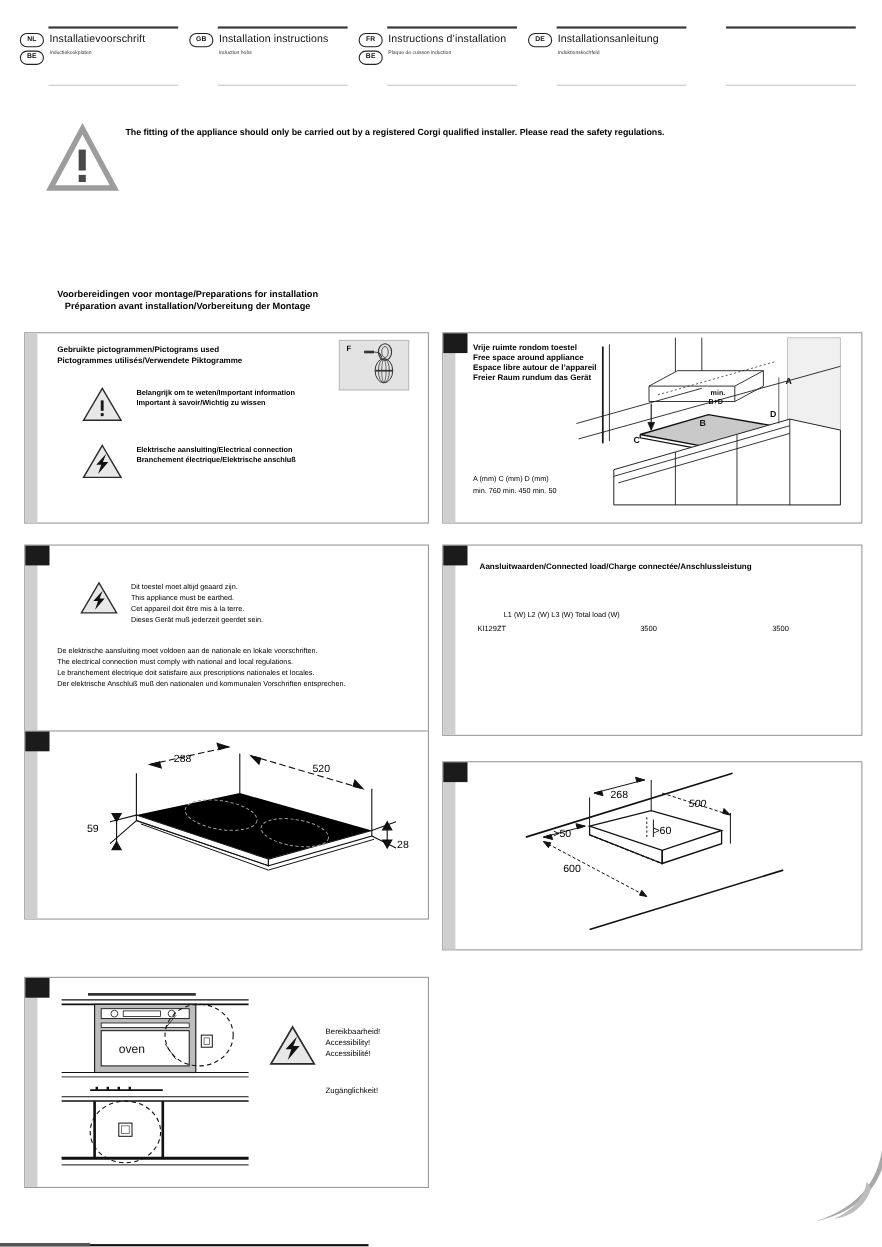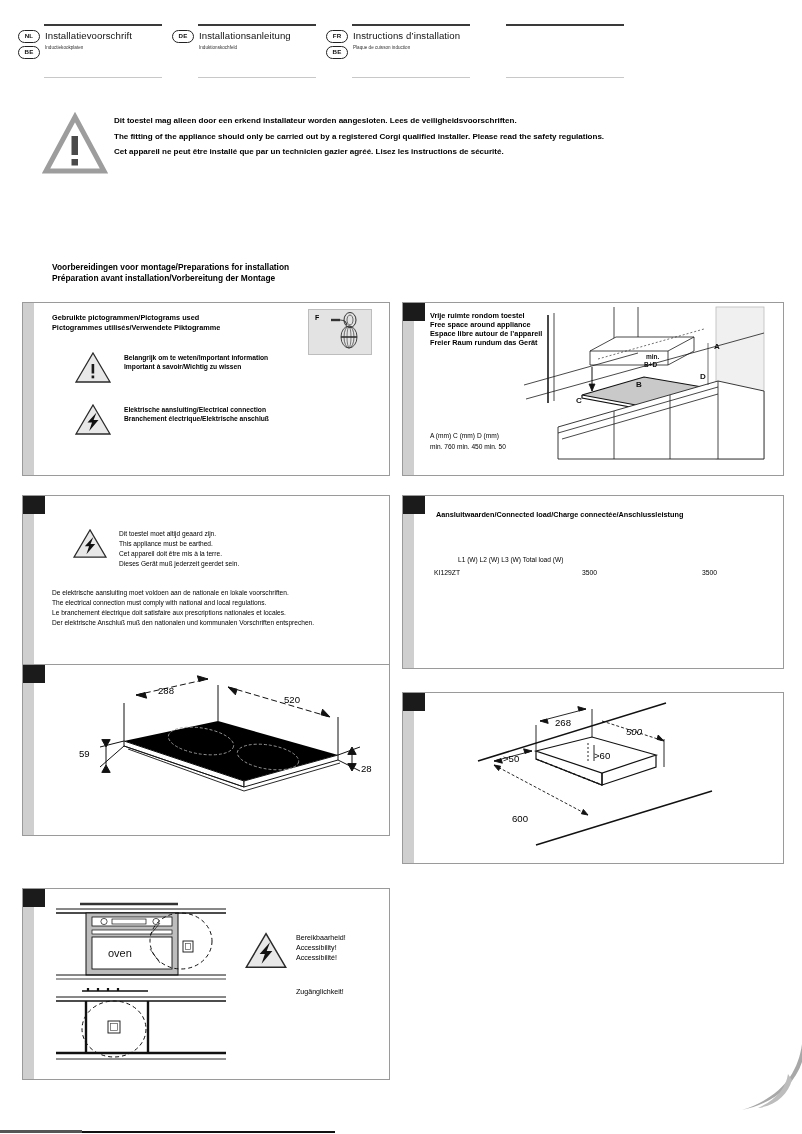--- a/index.html
+++ b/index.html
@@ -29,21 +29,21 @@
   .hcol .t1{position:absolute;left:27px;top:6px;font-size:9.6px;letter-spacing:.1px;color:#111;white-space:nowrap;}
   .hcol .t2{position:absolute;left:27px;top:21px;font-size:4.6px;color:#333;white-space:nowrap;}
 
   
   .warnwrap{position:absolute;left:44px;top:112px;width:716px;height:72px;}
   .warn-tri{position:absolute;left:0;top:2px;width:62px;height:60px;}
   .warn-lines{position:absolute;left:70px;top:1px;width:646px;}
   .warn-lines div{font-size:8.05px;font-weight:bold;line-height:15.6px;white-space:nowrap;letter-spacing:-0.02px;}
 
   
-  .sectitle{position:absolute;left:52px;top:262px;}
+  .sectitle{position:absolute;left:52px;top:262px;text-align:center;}
   .sectitle div{font-size:8.4px;font-weight:bold;line-height:11.4px;}
 
   
   .panel{position:absolute;border:1px solid #9a9a9a;background:#fff;}
   .panel .gbar{position:absolute;left:0;top:0;width:11px;height:100%;background:#cfcfcf;}
   .panel .blk{position:absolute;left:0;top:0;width:22px;height:18px;background:#1b1b1b;}
   .panel .inner{position:absolute;left:11px;top:0;right:0;bottom:0;}
 
   .ptitle{position:absolute;font-size:7.3px;font-weight:bold;line-height:9.6px;white-space:nowrap;}
   .picrow{position:absolute;}
@@ -78,59 +78,66 @@
       <div class="rule-top"></div>
       <div class="badges">
         <div class="badge">NL</div>
         <div class="badge">BE</div>
       </div>
       <div class="t1">Installatievoorschrift</div>
       <div class="t2">Inductiekookplaten</div>
       <div class="rule-bot"></div>
     </div>
 
-
     <div class="hcol">
       <div class="rule-top"></div>
       <div class="badges">
-        <div class="badge">DE</div>
-      </div>
-      <div class="t1">Installationsanleitung</div>
-      <div class="t2">Induktionskochfeld</div>
+        <div class="badge">GB</div>
+      </div>
+      <div class="t1">Installation instructions</div>
+      <div class="t2">Induction hobs</div>
       <div class="rule-bot"></div>
     </div>
 
     <div class="hcol">
       <div class="rule-top"></div>
       <div class="badges">
         <div class="badge">FR</div>
         <div class="badge">BE</div>
       </div>
       <div class="t1">Instructions d’installation</div>
       <div class="t2">Plaque de cuisson induction</div>
+      <div class="rule-bot"></div>
+    </div>
+
+    <div class="hcol">
+      <div class="rule-top"></div>
+      <div class="badges">
+        <div class="badge">DE</div>
+      </div>
+      <div class="t1">Installationsanleitung</div>
+      <div class="t2">Induktionskochfeld</div>
       <div class="rule-bot"></div>
     </div>
 
     <div class="hcol">
       <div class="rule-top"></div>
       <div class="rule-bot"></div>
     </div>
 
   </div>
 
   <div class="warnwrap">
     <svg class="warn-tri" viewBox="0 0 62 60">
       <path d="M31 3 L60 57 L2 57 Z" fill="none" stroke="#9d9d9d" stroke-width="5" stroke-linejoin="miter"></path>
       <rect x="27.5" y="22" width="6.5" height="19" fill="#4a4a4a"></rect>
       <rect x="27.5" y="45" width="6.5" height="6.5" fill="#4a4a4a"></rect>
     </svg>
     <div class="warn-lines">
-      <div>Dit toestel mag alleen door een erkend installateur worden aangesloten. Lees de veiligheidsvoorschriften.</div>
       <div>The fitting of the appliance should only be carried out by a registered Corgi qualified installer. Please read the safety regulations.</div>
-      <div>Cet appareil ne peut être installé que par un technicien gazier agréé. Lisez les instructions de sécurité.</div>
     </div>
   </div>
 
   <div class="sectitle">
     <div>Voorbereidingen voor montage/Preparations for installation</div>
     <div>Préparation avant installation/Vorbereitung der Montage</div>
   </div>
 
   <div class="panel" style="left:22px;top:302px;width:366px;height:172px;">
     <div class="gbar"></div>
@@ -340,21 +347,21 @@
 
           <path d="M78 72 L172 122" stroke-dasharray="3,2"></path>
           <path d="M78 72 l6.6 1.2 l-2 4.4 z"></path>
           <path d="M172 122 l-6.6 -1.2 l2 -4.4 z"></path>
         </g>
       </svg>
       <div class="dimtxt" style="left:141px;top:24px;">268</div>
       <div class="dimtxt" style="left:212px;top:33px;font-style:italic;">500</div>
       <div class="dimtxt" style="left:89px;top:60px;">&gt;50</div>
       <div class="dimtxt" style="left:180px;top:57px;">&gt;60</div>
-      <div class="dimtxt" style="left:98px;top:92px;margin-top:28px;">600</div>
+      <div class="dimtxt" style="left:98px;top:92px;">600</div>
     </div>
   </div>
 
   <div class="panel" style="left:22px;top:888px;width:366px;height:190px;">
     <div class="gbar"></div>
     <div class="blk"></div>
     <div class="inner">
 
       <svg width="170" height="78" viewBox="0 0 170 78" style="position:absolute;left:22px;top:12px;">
         <g stroke="#111" fill="none">

